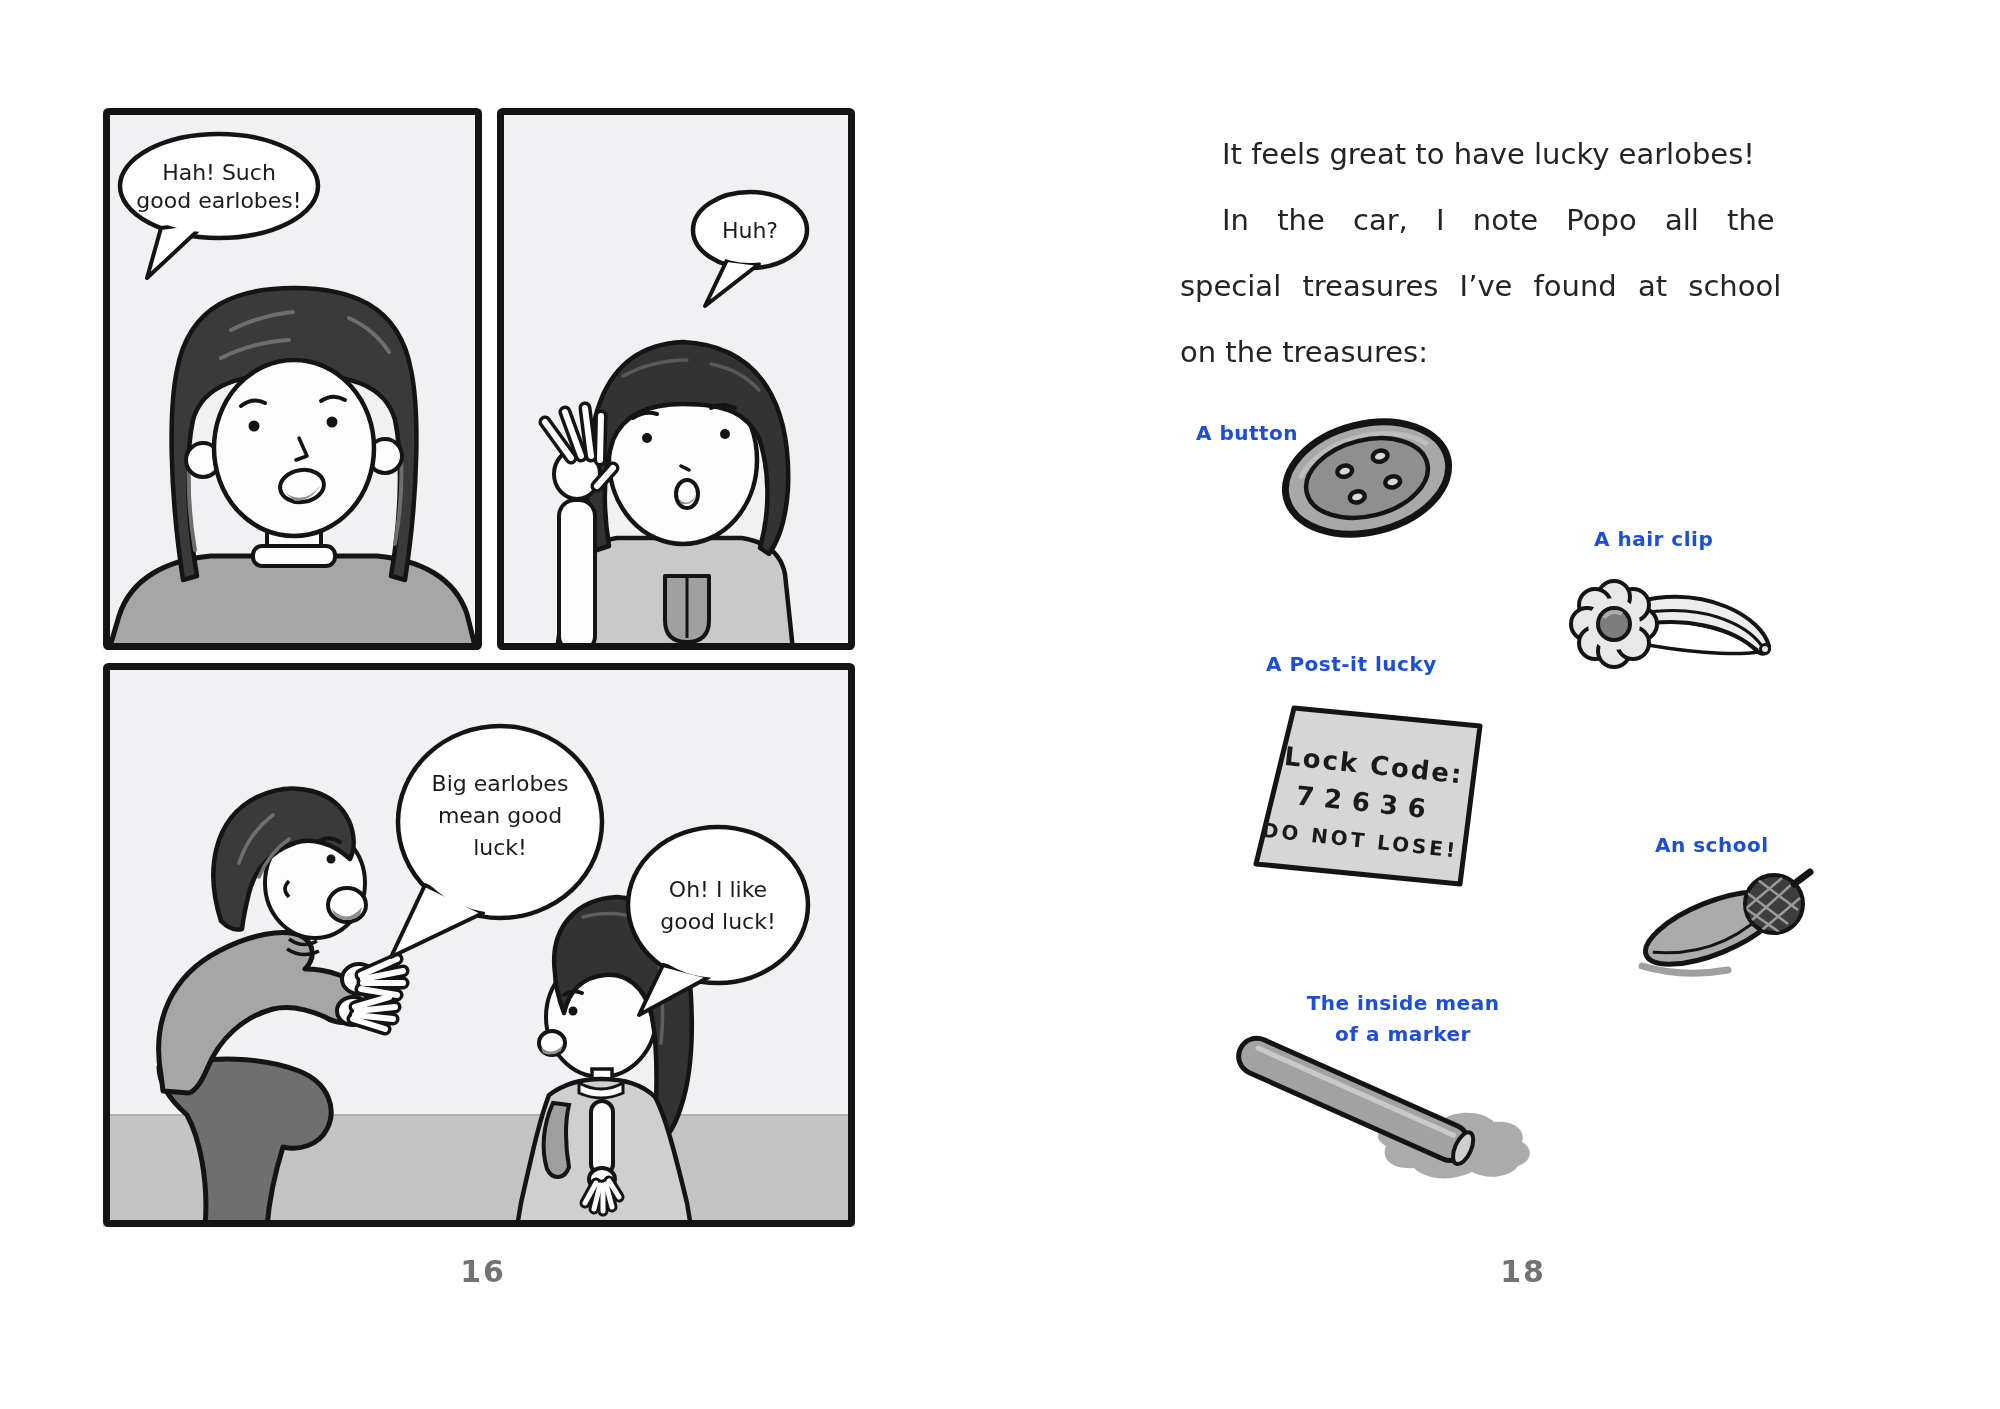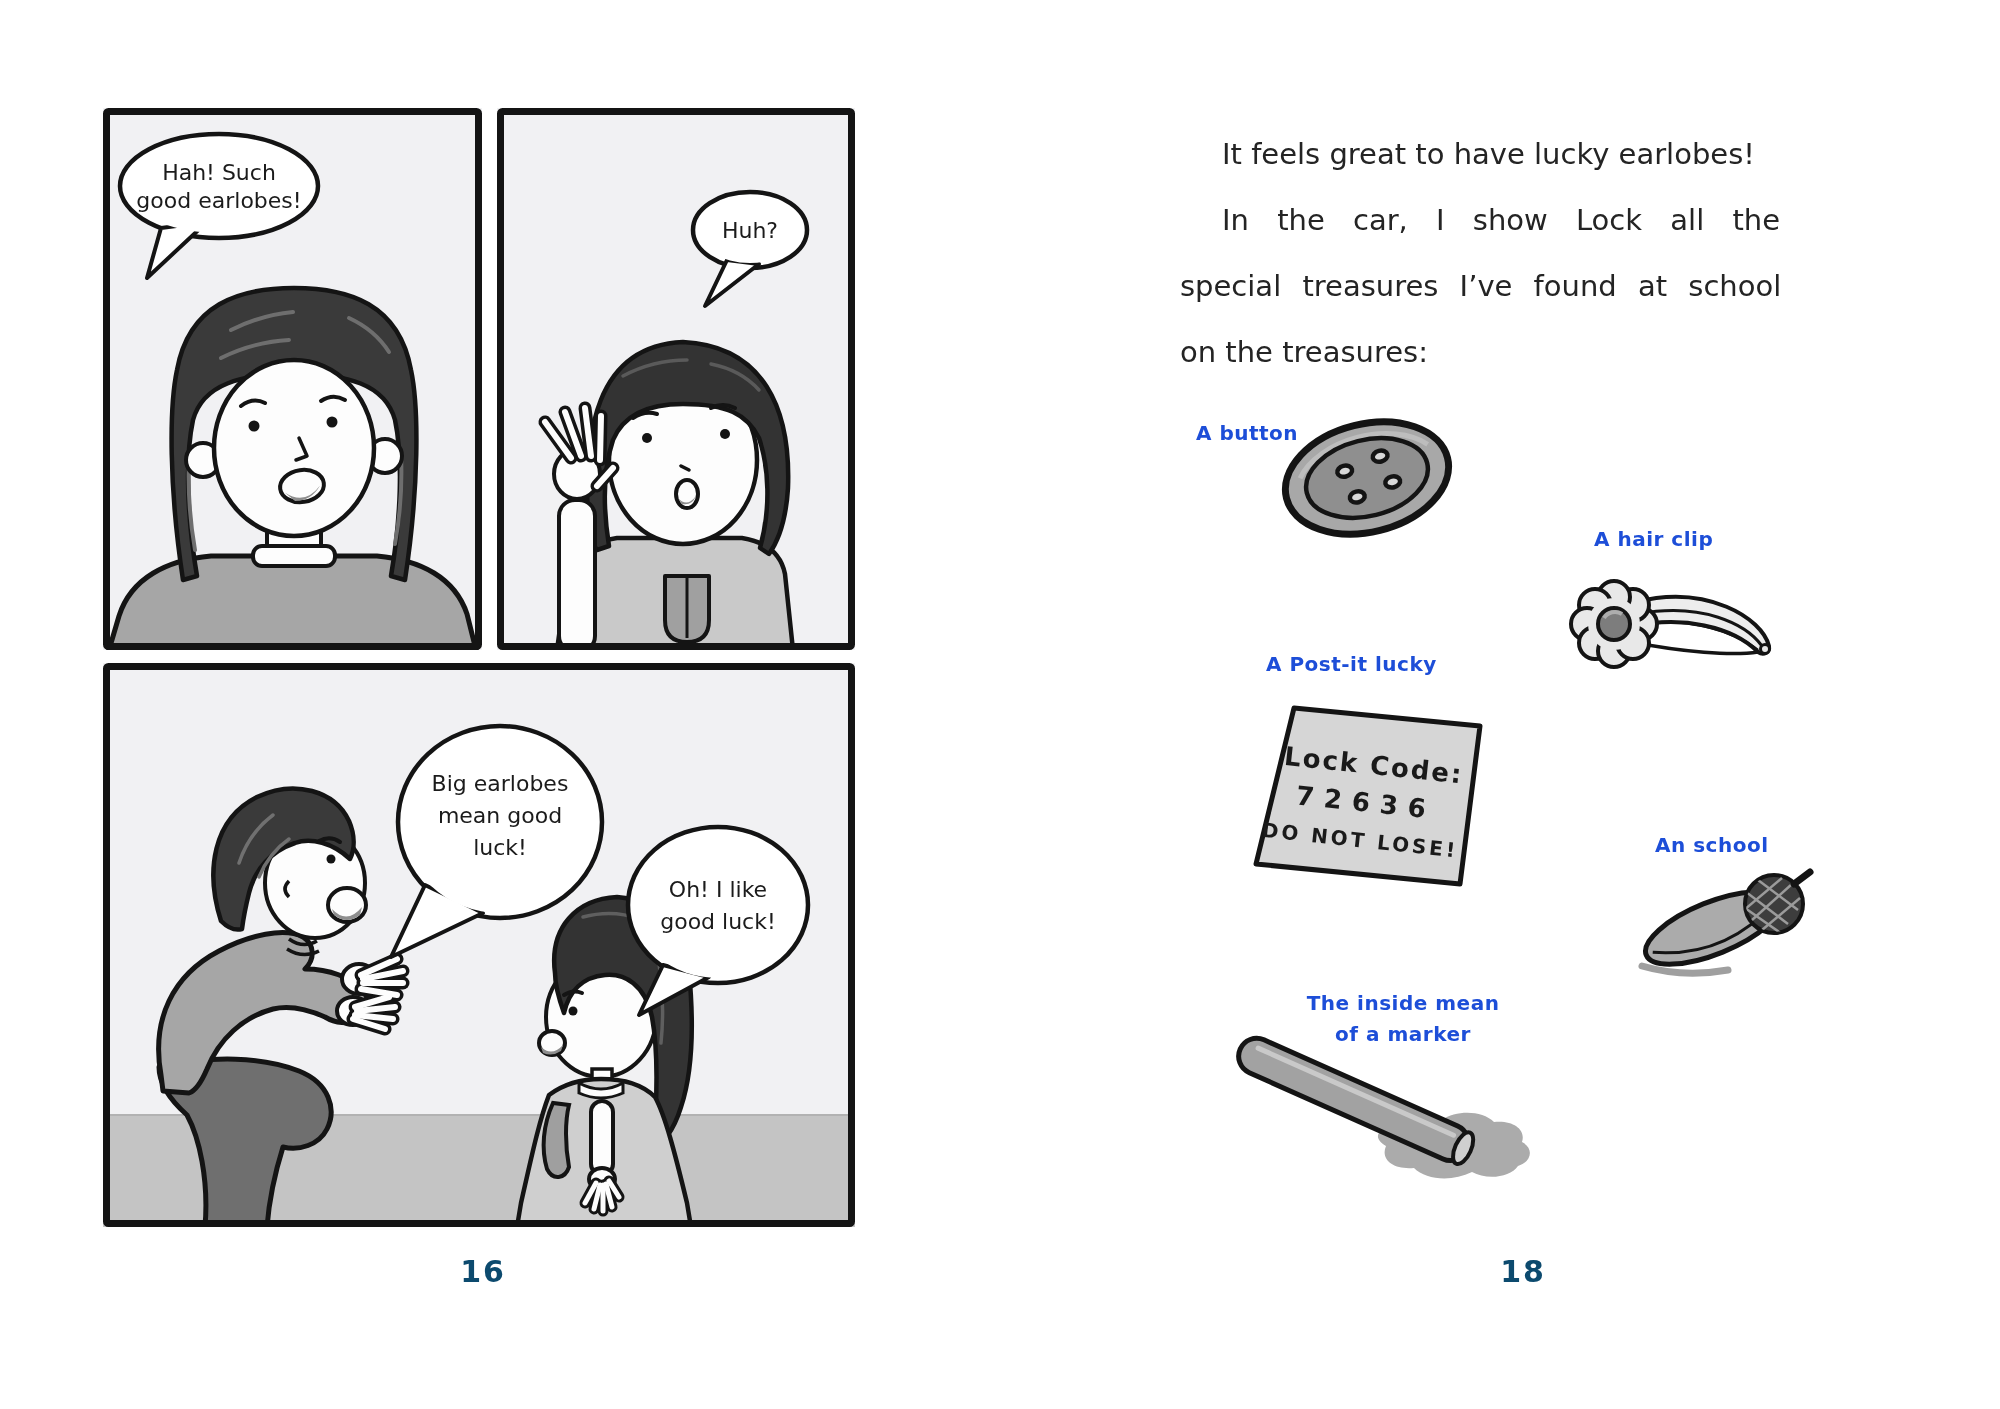--- a/index.html
+++ b/index.html
@@ -14,21 +14,21 @@
   svg.panel{position:absolute;display:block;}
   #panel1{left:103px;top:108px;}
   #panel2{left:497px;top:108px;}
   #panel3{left:103px;top:663px;}
   .bubble-text{
     font-family:"DejaVu Sans", sans-serif;
     font-size:22px;fill:#1b1b1b;text-anchor:middle;
   }
   .pagenum{
     position:absolute;width:70px;text-align:center;
-    font-weight:bold;font-size:30px;letter-spacing:2px;color:#0c4a6e;
+    font-weight:bold;font-size:30px;letter-spacing:2px;color:#737373;
   }
   .pagenum.n16{left:448px;top:1254px;}
   .pagenum.n17{left:488px;top:1254px;}
   .story{
     position:absolute;left:180px;top:121px;width:692px;
     font-size:29px;line-height:66px;color:#242424;white-space:nowrap;
   }
   .story .l1{text-indent:42px;}
   .story .l2{text-indent:42px;word-spacing:19px;}
   .story .l3{word-spacing:12px;}
@@ -237,21 +237,21 @@
       <rect x="3.5" y="3.5" width="745" height="557" rx="2" fill="none" stroke="#141414" stroke-width="7"></rect>
     </svg>
 
     <div class="pagenum n16">16</div>
   </section>
 
   <section class="page right">
 
     <div class="story">
       <div class="l1">It feels great to have lucky earlobes!</div>
-      <div class="l2">In the car, I show Lock all the</div>
+      <div class="l2">In the car, I note Popo all the</div>
       <div class="l3">special treasures I’ve found at school</div>
       <div class="l4">on the treasures:</div>
     </div>
 
     <div class="item-label label-button">A button</div>
     <svg id="button-art" class="item-svg" width="190" height="135" viewBox="0 0 190 135">
       <g transform="rotate(-14 95 68)">
         <ellipse cx="95" cy="68" rx="83" ry="54" fill="#a8a8a8" stroke="#141414" stroke-width="7"></ellipse>
         <path d="M 30 52 A 75 47 0 0 1 162 50" fill="none" stroke="#bdbdbd" stroke-width="5"></path>
         <ellipse cx="95" cy="68" rx="62" ry="38" fill="#8f8f8f" stroke="#141414" stroke-width="4.5"></ellipse>

